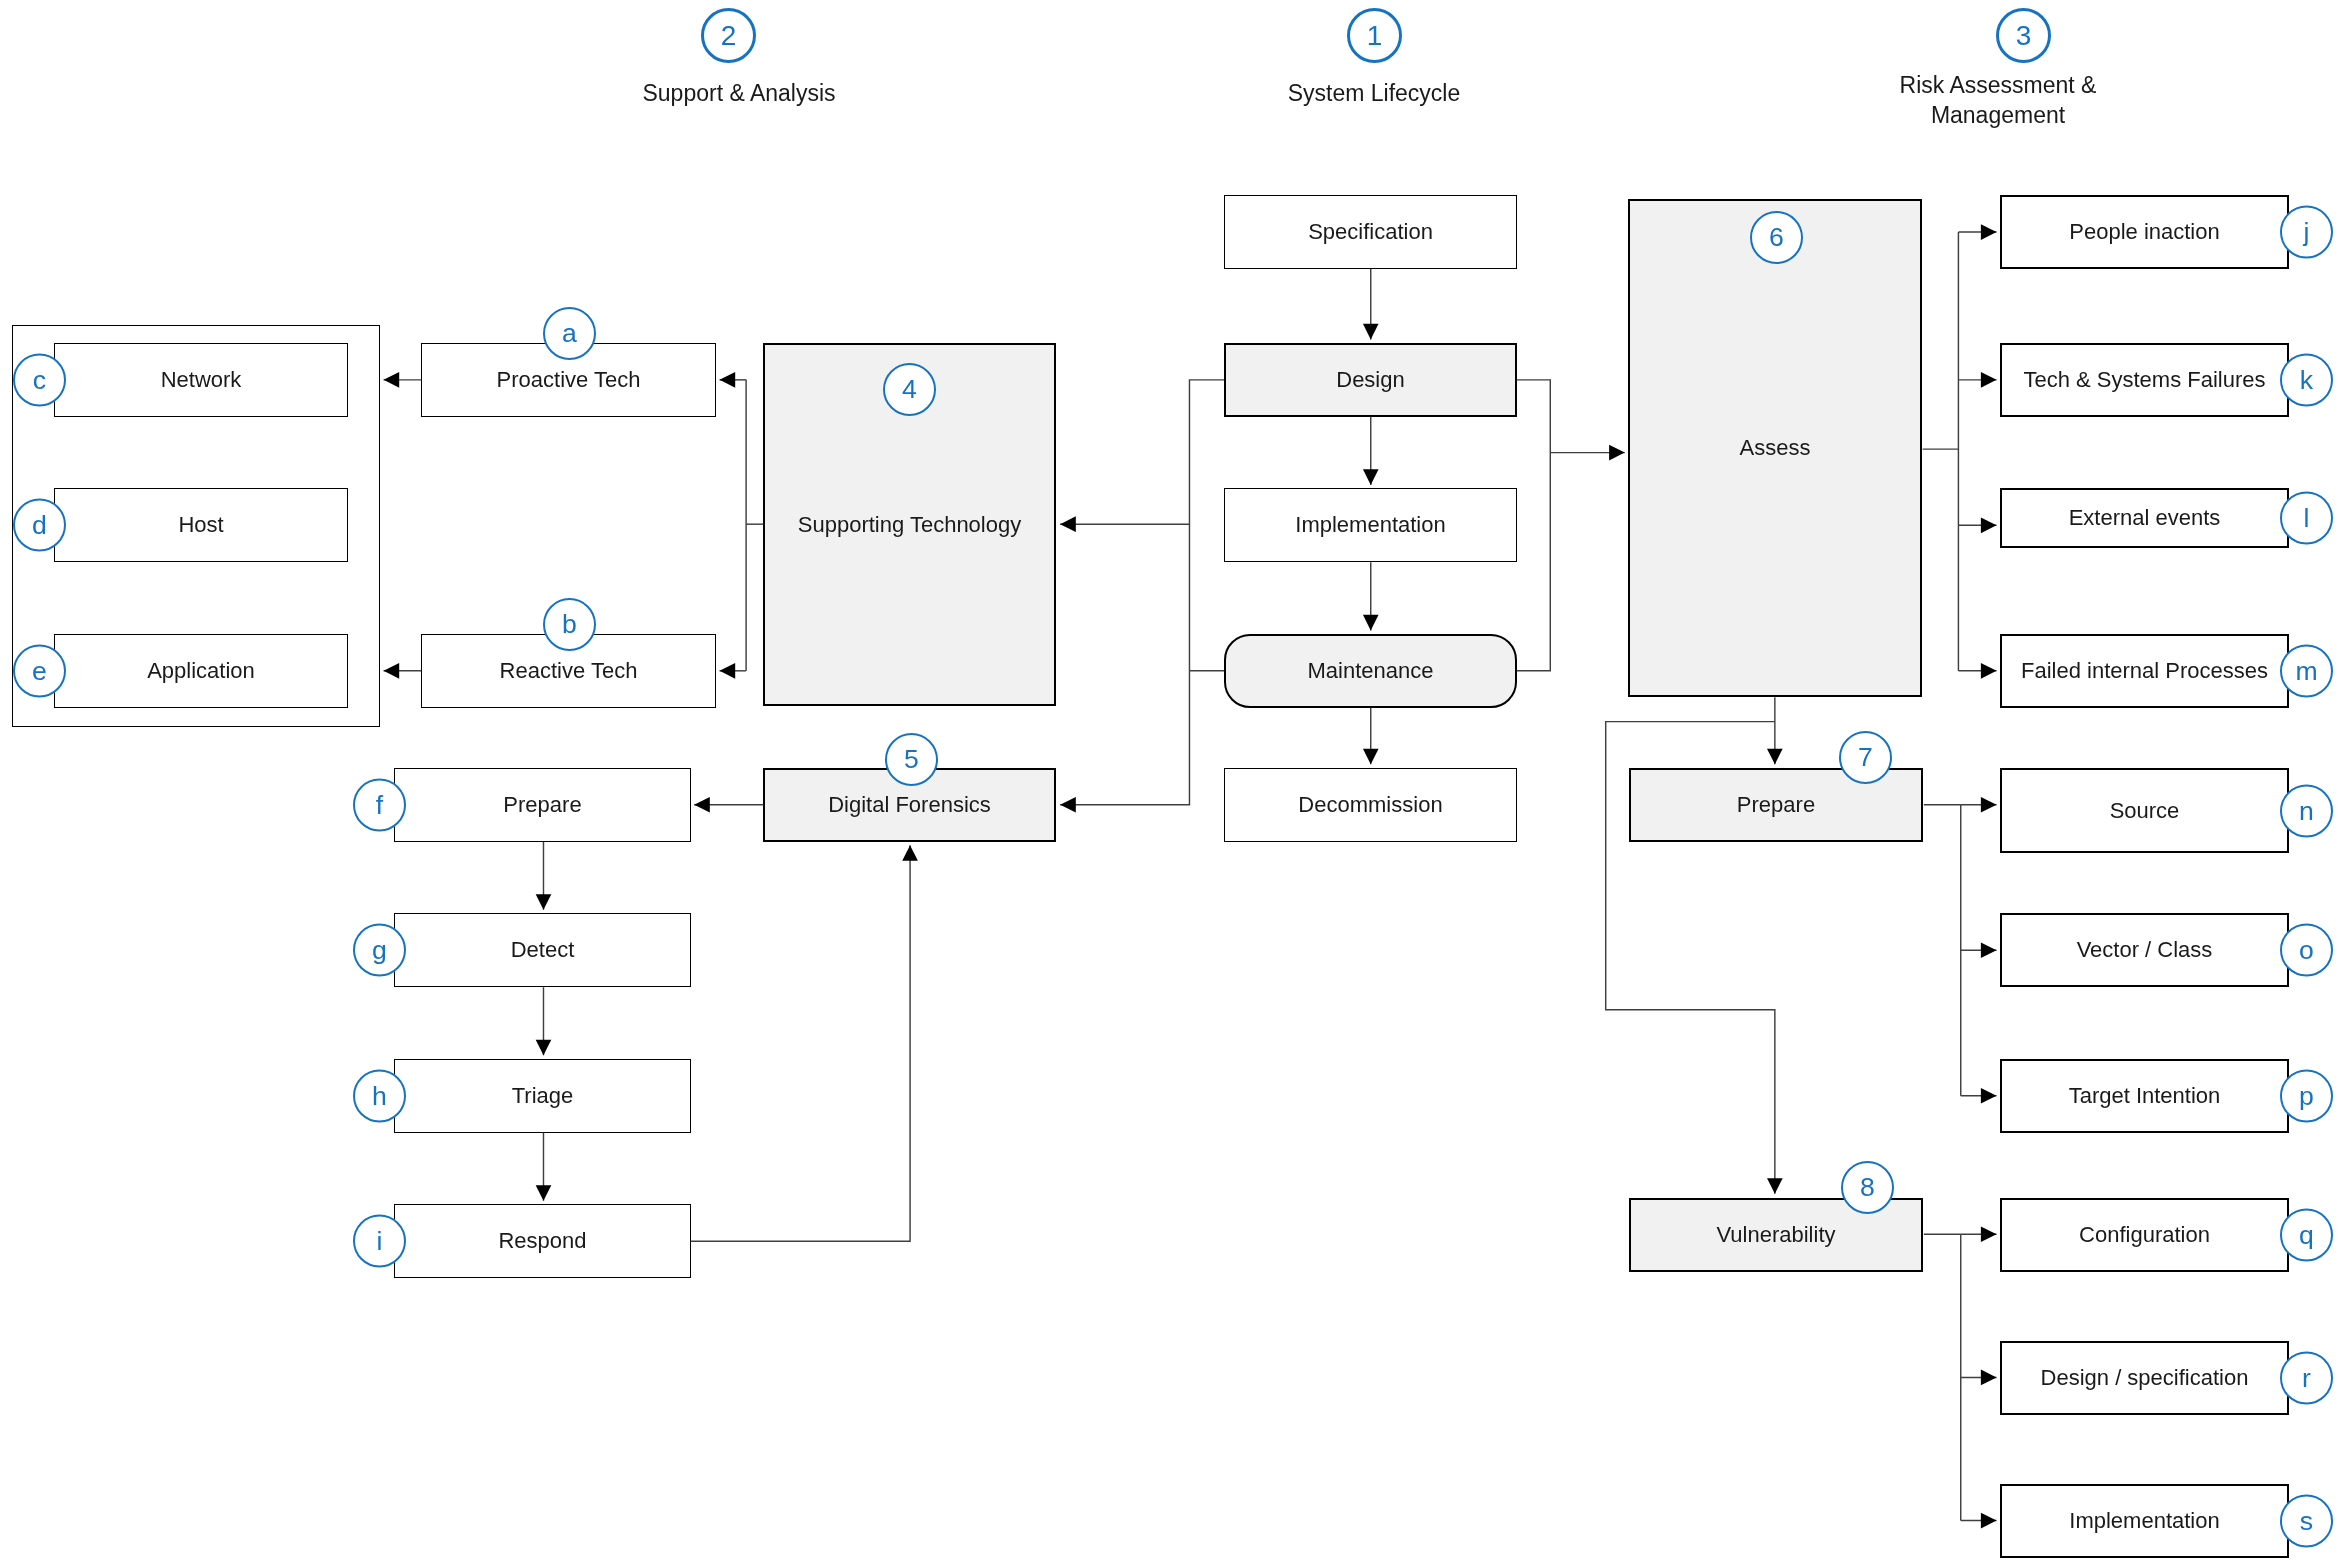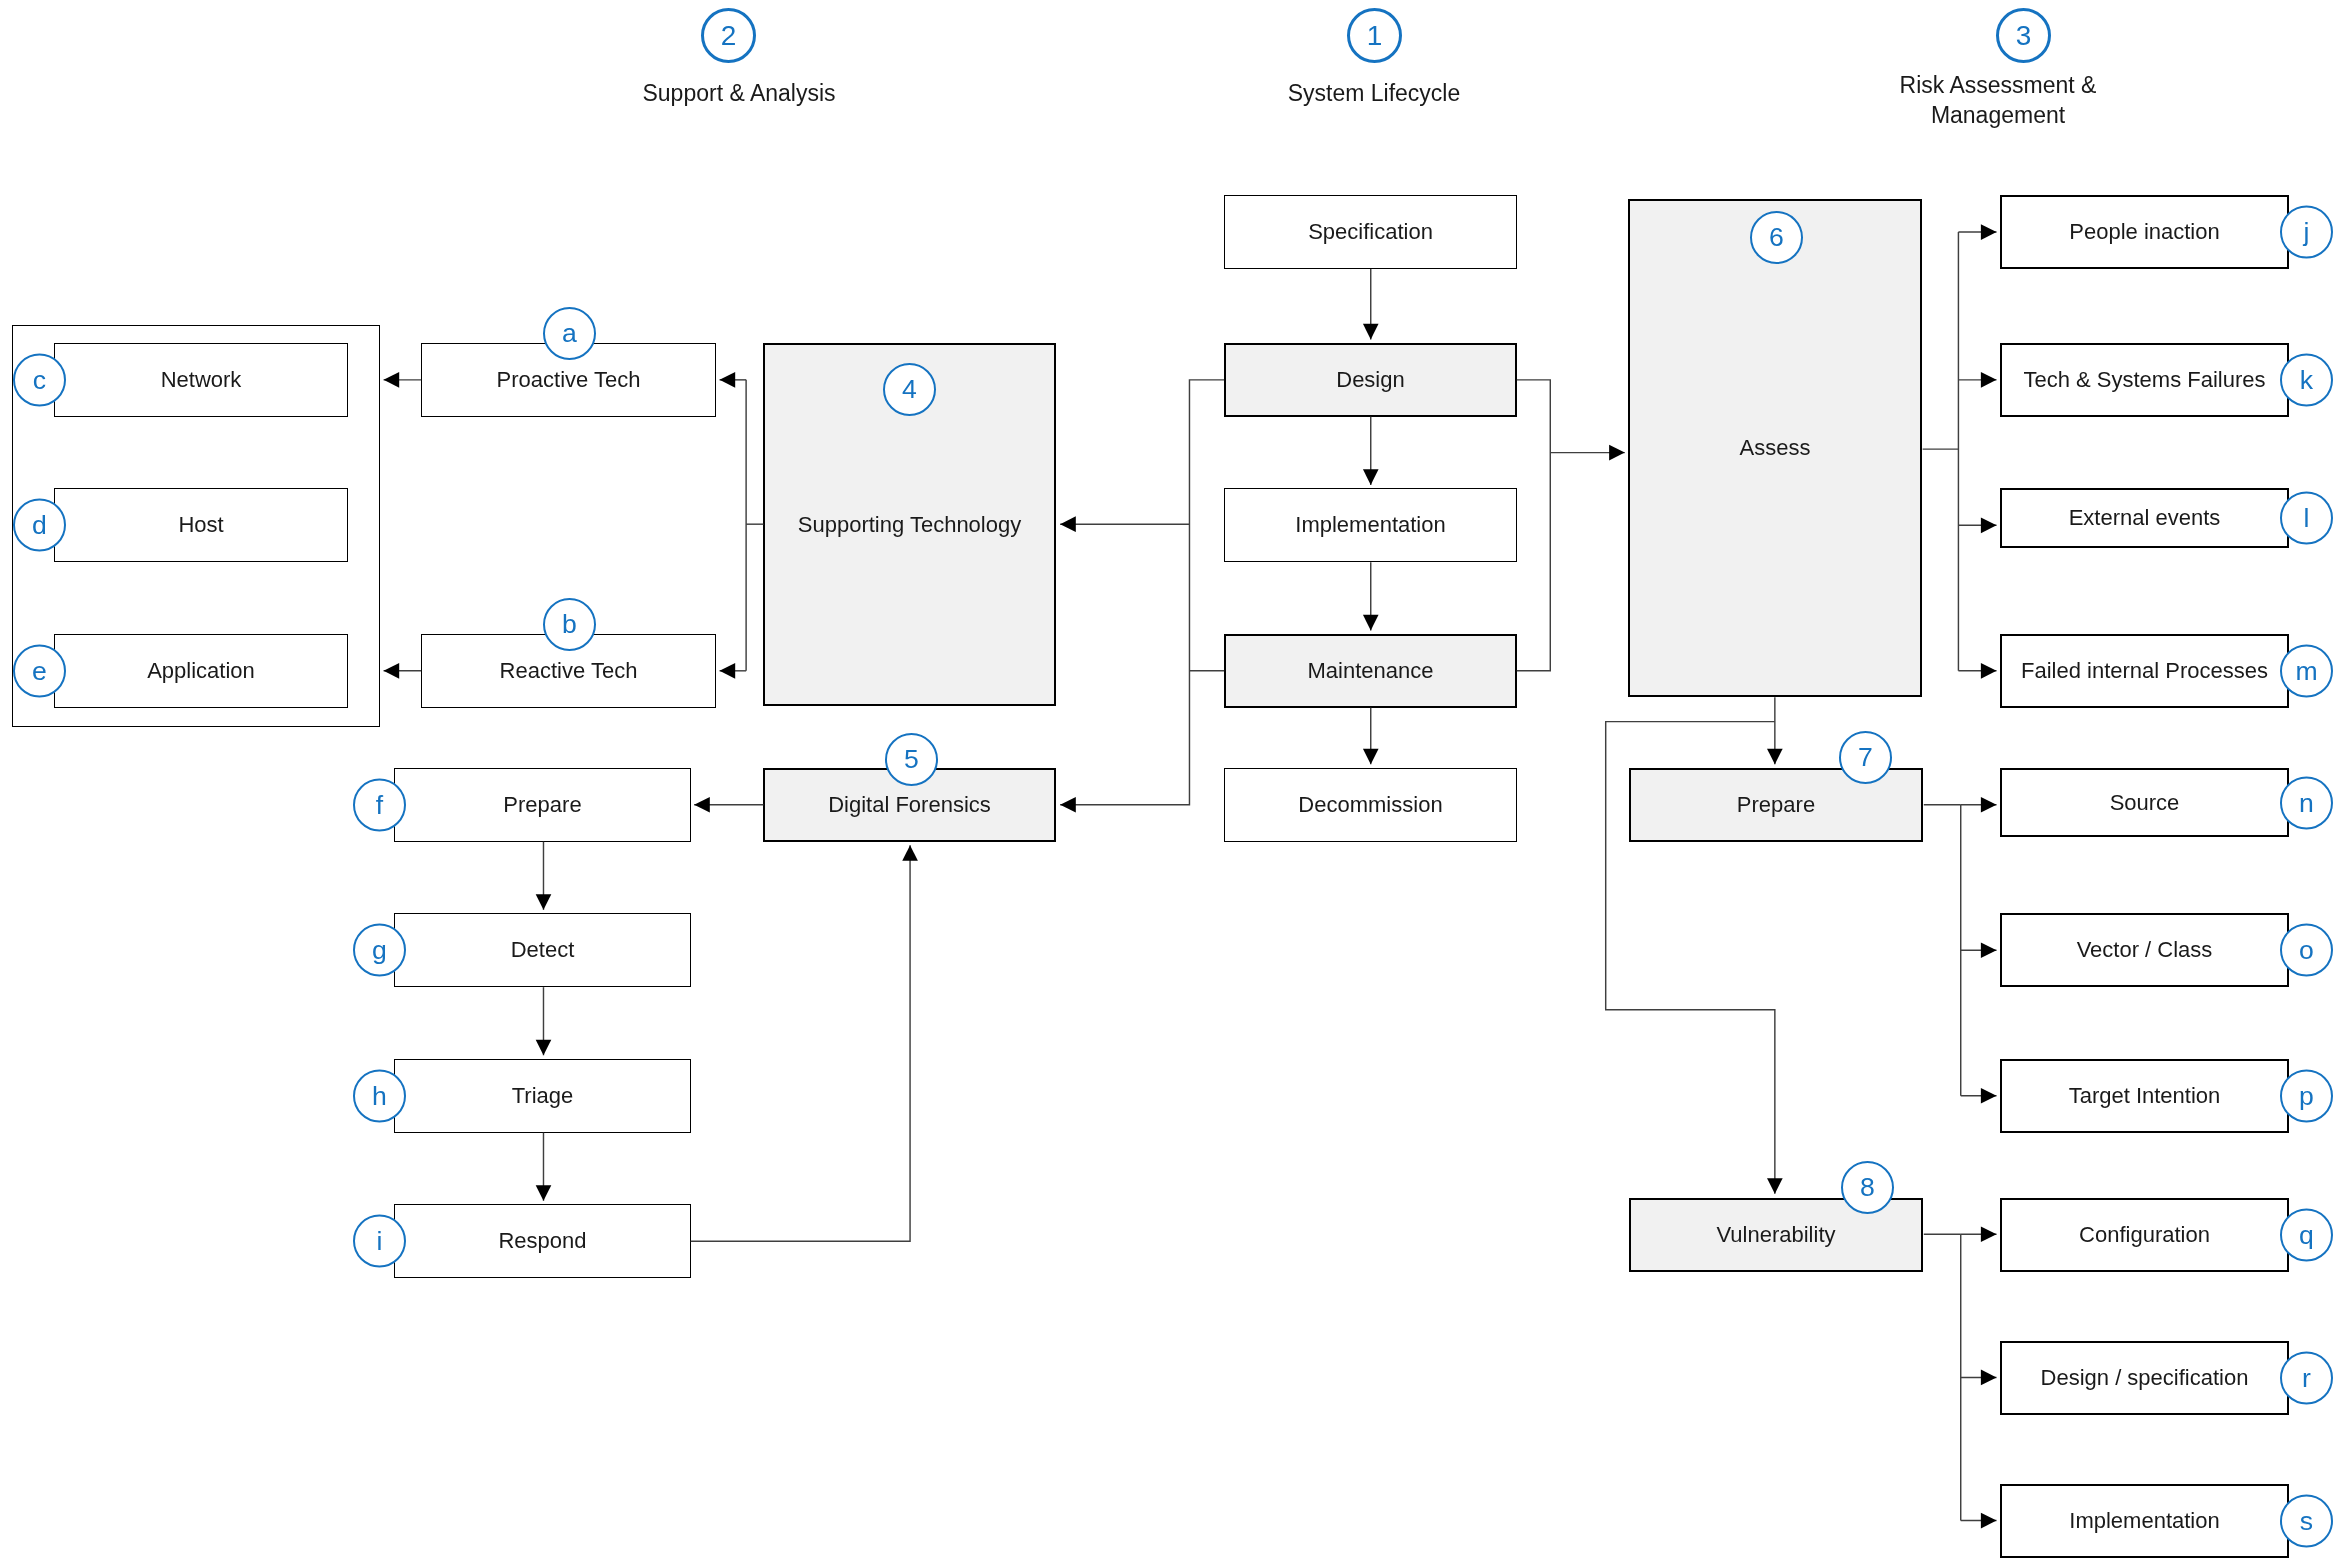--- a/index.html
+++ b/index.html
@@ -108,21 +108,21 @@
 
   <div class="node" style="left:1224px;top:195px;width:293px;height:74px;">
     <span class="lbl">Specification</span>
   </div>
   <div class="node bold gray" style="left:1224px;top:343px;width:293px;height:74px;">
     <span class="lbl">Design</span>
   </div>
   <div class="node" style="left:1224px;top:488px;width:293px;height:74px;">
     <span class="lbl">Implementation</span>
   </div>
-  <div class="node bold gray" style="left:1224px;top:634px;width:293px;height:74px;">
+  <div class="node bold gray" style="left:1224px;top:634px;width:293px;height:74px;border-radius:26px;">
     <span class="lbl">Maintenance</span>
   </div>
   <div class="node" style="left:1224px;top:768px;width:293px;height:74px;">
     <span class="lbl">Decommission</span>
   </div>
 
   <div class="node bold gray" style="left:1628px;top:199px;width:294px;height:498px;">
     <span class="lbl">Assess</span>
     <span class="badge" style="left:120px;top:9.8px;">6</span>
   </div>
@@ -145,21 +145,21 @@
   </div>
   <div class="node bold" style="left:2000px;top:488px;width:289px;height:60px;">
     <span class="lbl">External events</span>
     <span class="badge badge-right">l</span>
   </div>
   <div class="node bold" style="left:2000px;top:634px;width:289px;height:74px;text-align:center;">
     <span class="lbl">Failed internal Processes</span>
     <span class="badge badge-right">m</span>
   </div>
 
-  <div class="node bold" style="left:2000px;top:768px;width:289px;height:69px;">
+  <div class="node bold" style="left:2000px;top:768px;width:289px;height:85px;">
     <span class="lbl">Source</span>
     <span class="badge badge-right">n</span>
   </div>
   <div class="node bold" style="left:2000px;top:913px;width:289px;height:74px;">
     <span class="lbl">Vector / Class</span>
     <span class="badge badge-right">o</span>
   </div>
   <div class="node bold" style="left:2000px;top:1059px;width:289px;height:74px;">
     <span class="lbl">Target Intention</span>
     <span class="badge badge-right">p</span>

